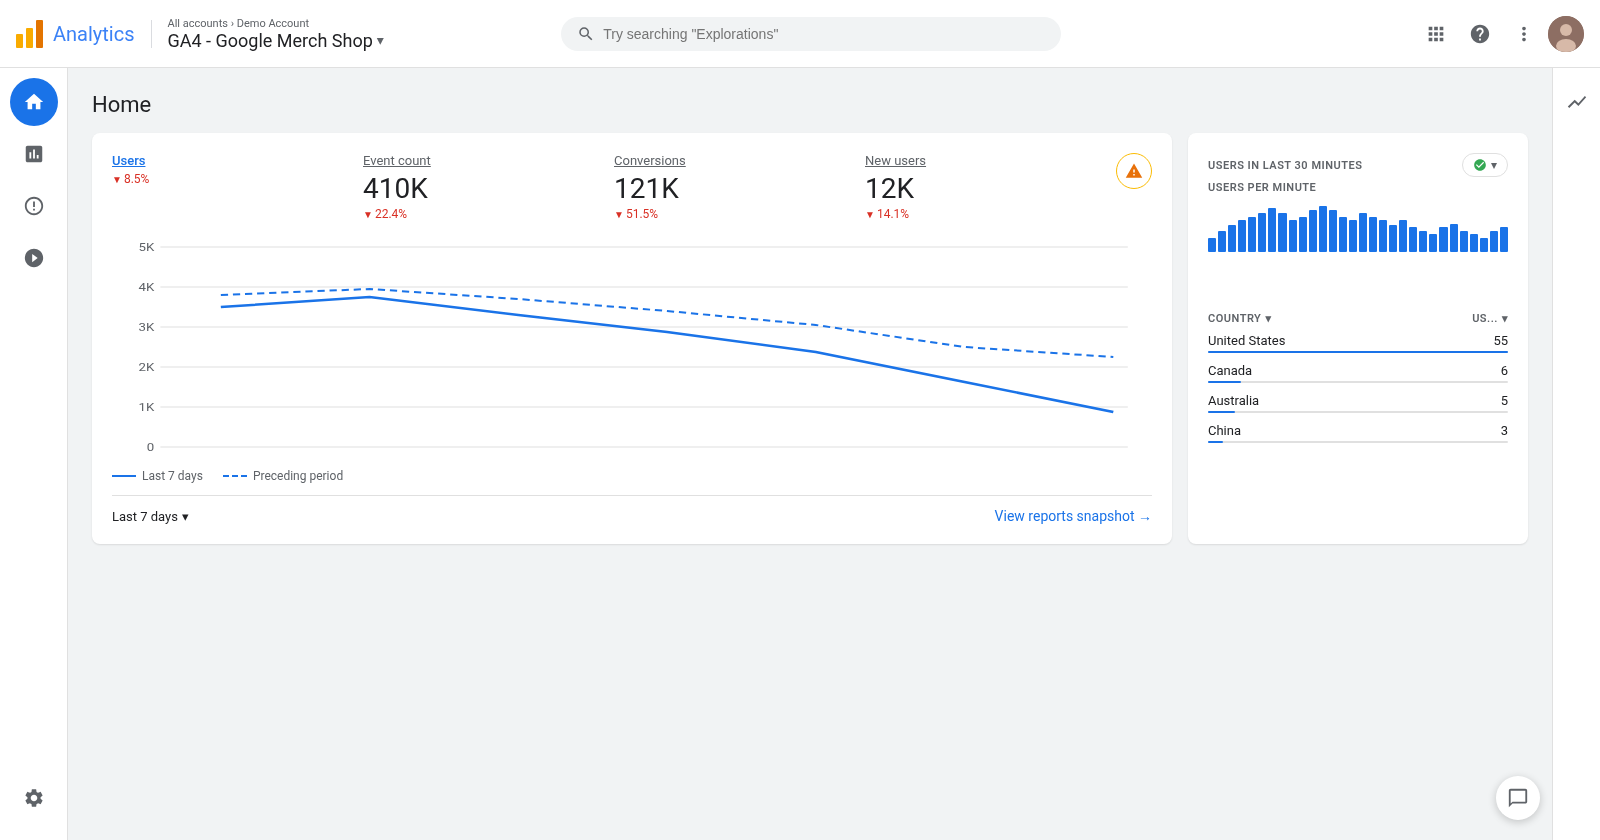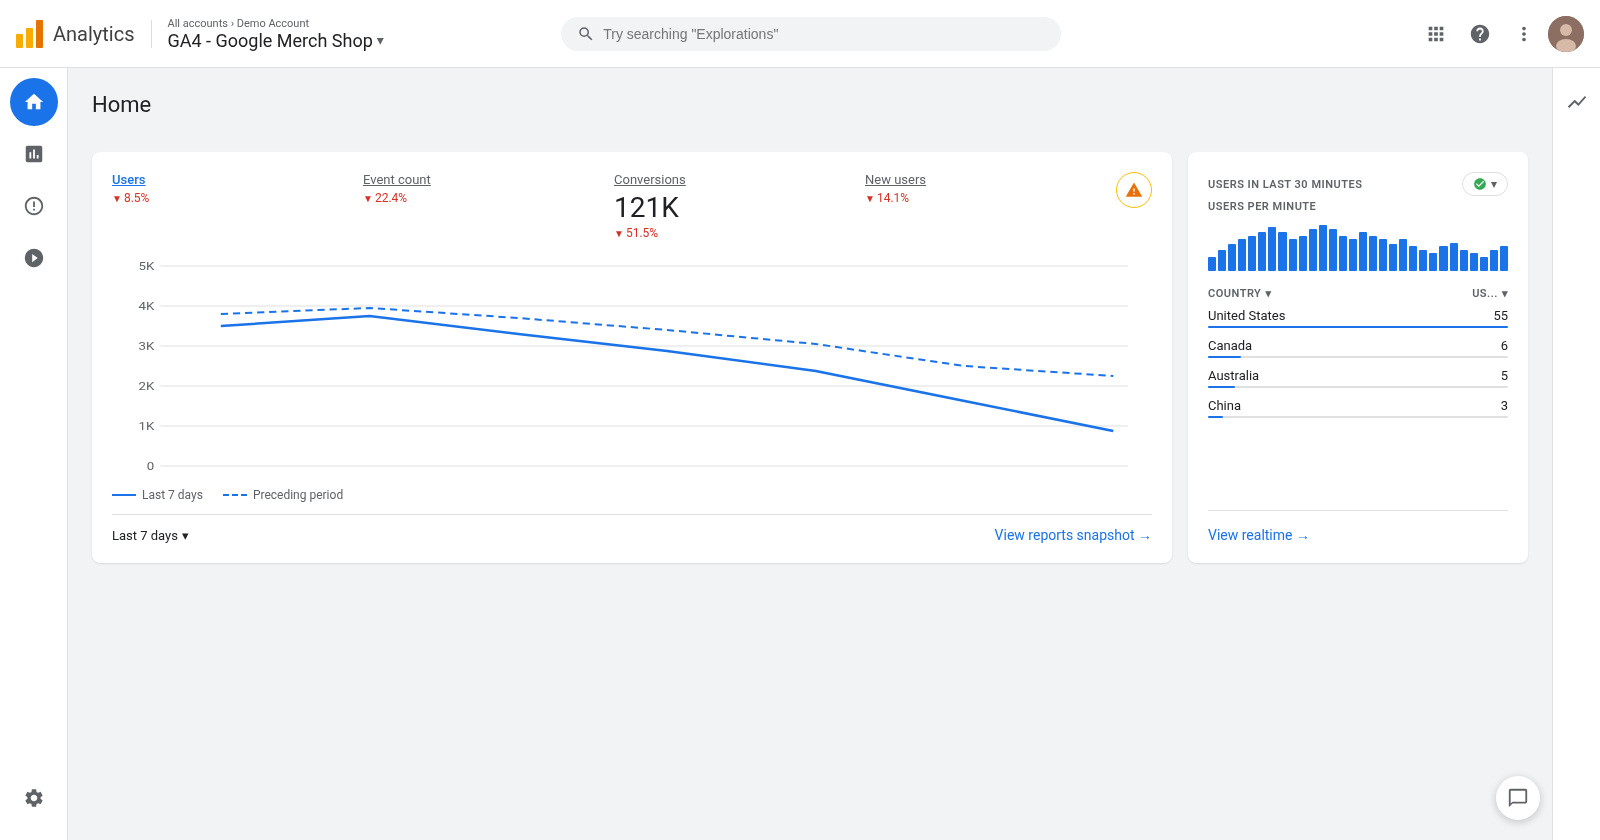--- a/index.html
+++ b/index.html
@@ -10,21 +10,21 @@
       display: flex; align-items: center; background: #fff;
       height: 68px; padding: 0 16px; border-bottom: 1px solid #e0e0e0;
       flex-shrink: 0; z-index: 10;
     }
     .topbar-logo { display: flex; align-items: center; gap: 10px; padding-right: 16px; border-right: 1px solid #dadce0; }
     .logo-bars { display: flex; align-items: flex-end; gap: 3px; }
     .logo-bar { width: 7px; border-radius: 1px; }
     .logo-bar-1 { height: 14px; background: #f9ab00; }
     .logo-bar-2 { height: 20px; background: #f9ab00; }
     .logo-bar-3 { height: 28px; background: #e37400; }
-    .topbar-appname { font-size: 20px; color: #404040; font-weight: 400; }
+    .topbar-appname { font-size: 20px; color: #3b82f6; font-weight: 400; }
     .topbar-account { padding-left: 16px; }
     .topbar-breadcrumb { font-size: 11px; color: #5f6368; }
     .topbar-property { font-size: 18px; color: #202124; display: flex; align-items: center; gap: 4px; cursor: pointer; }
     .topbar-property .chevron { font-size: 14px; color: #5f6368; }
     .topbar-search { flex: 1; max-width: 500px; margin: 0 auto; }
     .search-box { display: flex; align-items: center; background: #f1f3f4; border-radius: 24px; padding: 8px 16px; gap: 8px; width: 100%; }
     .search-box input { border: none; background: transparent; font-size: 14px; color: #202124; outline: none; width: 100%; }
     .search-icon-svg { color: #5f6368; flex-shrink: 0; }
     .topbar-actions { display: flex; align-items: center; gap: 4px; margin-left: auto; }
     .icon-btn { width: 40px; height: 40px; border-radius: 50%; display: flex; align-items: center; justify-content: center; cursor: pointer; background: transparent; border: none; color: #5f6368; font-size: 20px; }
@@ -34,21 +34,21 @@
     .app-body { display: flex; flex: 1; overflow: hidden; }
 
     
     .sidebar { width: 68px; background: #fff; display: flex; flex-direction: column; align-items: center; padding: 8px 0; border-right: 1px solid #e0e0e0; flex-shrink: 0; }
     .sidebar-item { width: 48px; height: 48px; border-radius: 24px; display: flex; align-items: center; justify-content: center; cursor: pointer; color: #5f6368; font-size: 22px; margin: 2px 0; }
     .sidebar-item.home-active { background: #1a73e8; color: #fff; border-radius: 50%; }
     .sidebar-spacer { flex: 1; }
     .sidebar-bottom { padding-bottom: 8px; }
 
     
-    .main-content { flex: 1; overflow-y: auto; padding: 24px 24px 24px 24px; display: flex; flex-direction: column; gap: 27px; }
+    .main-content { flex: 1; overflow-y: auto; padding: 24px 24px 24px 24px; display: flex; flex-direction: column; gap: 8px; }
     .page-title { font-size: 22px; color: #202124; font-weight: 400; margin-bottom: 8px; }
 
     
     .cards-row { display: flex; gap: 16px; }
 
     
     .main-card { background: #fff; border-radius: 8px; flex: 1; padding: 20px; box-shadow: 0 1px 2px rgba(0,0,0,0.1); min-width: 0; }
     .card-tabs { display: flex; border-bottom: 2px solid #e0e0e0; margin-bottom: 16px; }
     .card-tab { padding: 8px 16px; font-size: 13px; color: #5f6368; cursor: pointer; border-bottom: 3px solid transparent; margin-bottom: -2px; }
     .card-tab.active { color: #1a73e8; border-bottom: 3px solid #1a73e8; font-weight: 500; }
@@ -81,21 +81,21 @@
     .realtime-header { display: flex; align-items: center; justify-content: space-between; margin-bottom: 4px; }
     .realtime-title { font-size: 11px; font-weight: 600; color: #5f6368; letter-spacing: 0.5px; text-transform: uppercase; }
     .realtime-badge { display: flex; align-items: center; gap: 4px; border: 1px solid #e0e0e0; border-radius: 16px; padding: 4px 10px; cursor: pointer; }
     .realtime-badge-text { font-size: 12px; color: #5f6368; }
     .realtime-number { font-size: 42px; font-weight: 400; color: #202124; margin: 4px 0 12px; }
     .users-per-min-label { font-size: 11px; font-weight: 600; color: #5f6368; letter-spacing: 0.5px; text-transform: uppercase; margin-bottom: 8px; }
     .mini-bars { display: flex; align-items: flex-end; gap: 2px; height: 50px; margin-bottom: 16px; }
     .mini-bar { background: #1a73e8; border-radius: 1px; flex: 1; }
 
     
-    .country-header { display: flex; align-items: flex-end; justify-content: space-between; margin-bottom: 8px; }
+    .country-header { display: flex; align-items: flex-end; justify-content: space-between; margin-bottom: 8px; margin-top: 44px; }
     .country-label { font-size: 11px; font-weight: 600; color: #5f6368; display: flex; align-items: center; gap: 4px; cursor: pointer; text-transform: uppercase; letter-spacing: 0.5px; }
     .us-label { font-size: 11px; font-weight: 600; color: #5f6368; display: flex; align-items: center; gap: 4px; cursor: pointer; text-transform: uppercase; letter-spacing: 0.5px; }
     .country-row { margin-bottom: 10px; }
     .country-row-header { display: flex; justify-content: space-between; font-size: 13px; color: #202124; margin-bottom: 3px; }
     .country-bar-bg { width: 100%; height: 2px; background: #e0e0e0; border-radius: 1px; }
     .country-bar-fill { height: 2px; background: #1a73e8; border-radius: 1px; }
     .side-card-footer { margin-top: auto; padding-top: 16px; border-top: 1px solid #e0e0e0; text-align: right; }
 
     
     .right-panel { width: 48px; background: #fff; border-left: 1px solid #e0e0e0; display: flex; flex-direction: column; align-items: center; padding: 16px 0; flex-shrink: 0; }
@@ -200,35 +200,37 @@
         <div class="metrics-row">
           <div class="metric">
             <div class="metric-label active">Users</div>
             <div class="metric-change down">
               <span class="arrow">▼</span>
               <span>8.5%</span>
             </div>
           </div>
           <div class="metric">
             <div class="metric-label">Event count</div>
+            <div class="metric-value">410K</div>
             <div class="metric-change down">
               <span class="arrow">▼</span>
               <span>22.4%</span>
             </div>
           </div>
           <div class="metric">
             <div class="metric-label">Conversions</div>
             <div class="metric-value">121K</div>
             <div class="metric-change down">
               <span class="arrow">▼</span>
               <span>51.5%</span>
             </div>
           </div>
           <div class="metric">
             <div class="metric-label">New users</div>
+            <div class="metric-value">12K</div>
             <div class="metric-change down">
               <span class="arrow">▼</span>
               <span>14.1%</span>
             </div>
           </div>
           <div class="warning-icon" title="Warning">
             <svg width="18" height="18" viewBox="0 0 24 24" fill="#e8710a">
                 <path d="M1 21h22L12 2 1 21zm12-3h-2v-2h2v2zm0-4h-2v-4h2v4z"></path>
               </svg>
           </div>
@@ -375,25 +377,20 @@
       <div class="country-row-header">
         <span>China</span>
         <span>3</span>
       </div>
       <div class="country-bar-bg">
         <div class="country-bar-fill" style="width:5%"></div>
       </div>
     </div>
           </div>
 
-        <div class="side-card-footer">
-          <a class="view-link" href="#">
-            <span>View realtime →</span>
-          </a>
-        </div>
       </div>
 
     </div>
   </div>
 
   <div class="right-panel">
     <div class="panel-icon" title="Insights">
       <svg width="22" height="22" viewBox="0 0 24 24" fill="#5f6368">
           <path d="M3.5 18.49l6-6.01 4 4L22 6.92l-1.41-1.41-7.09 7.97-4-4L2 16.99z"></path>
         </svg>

